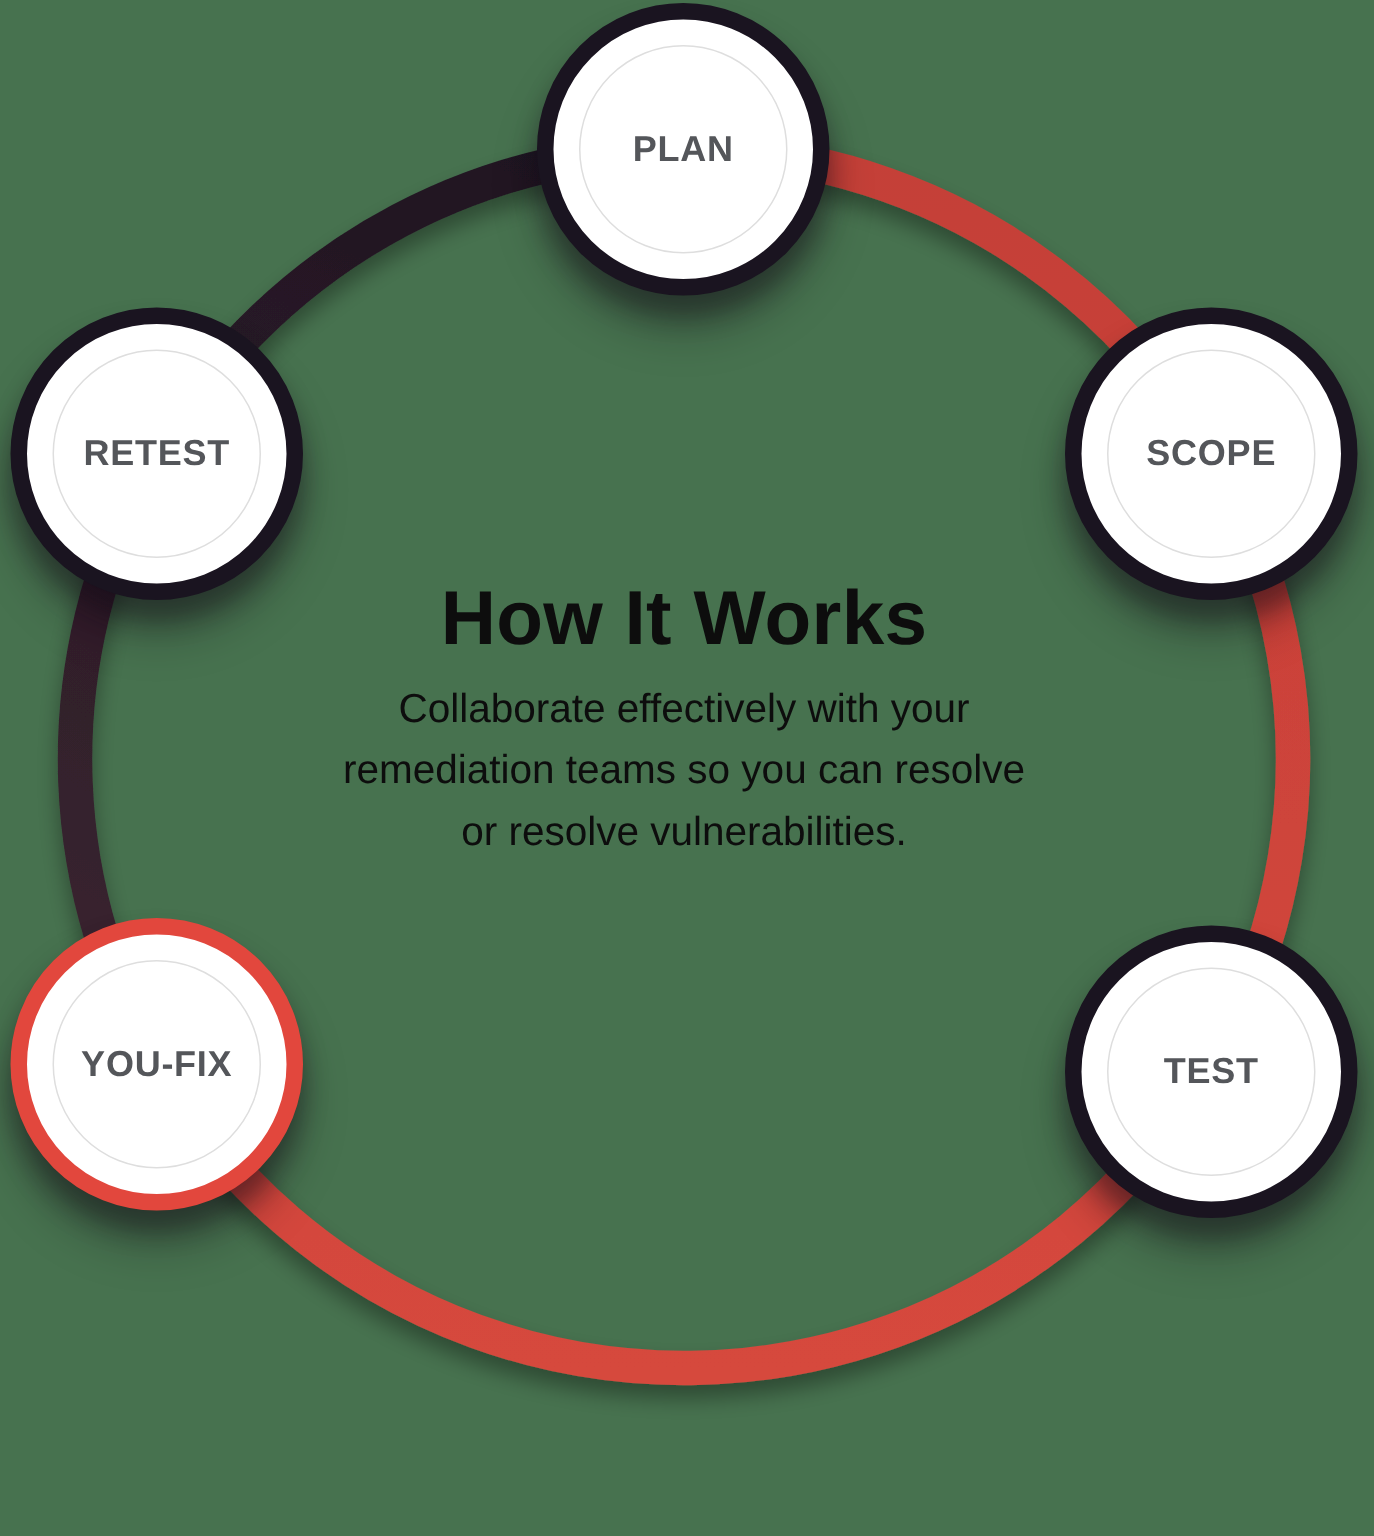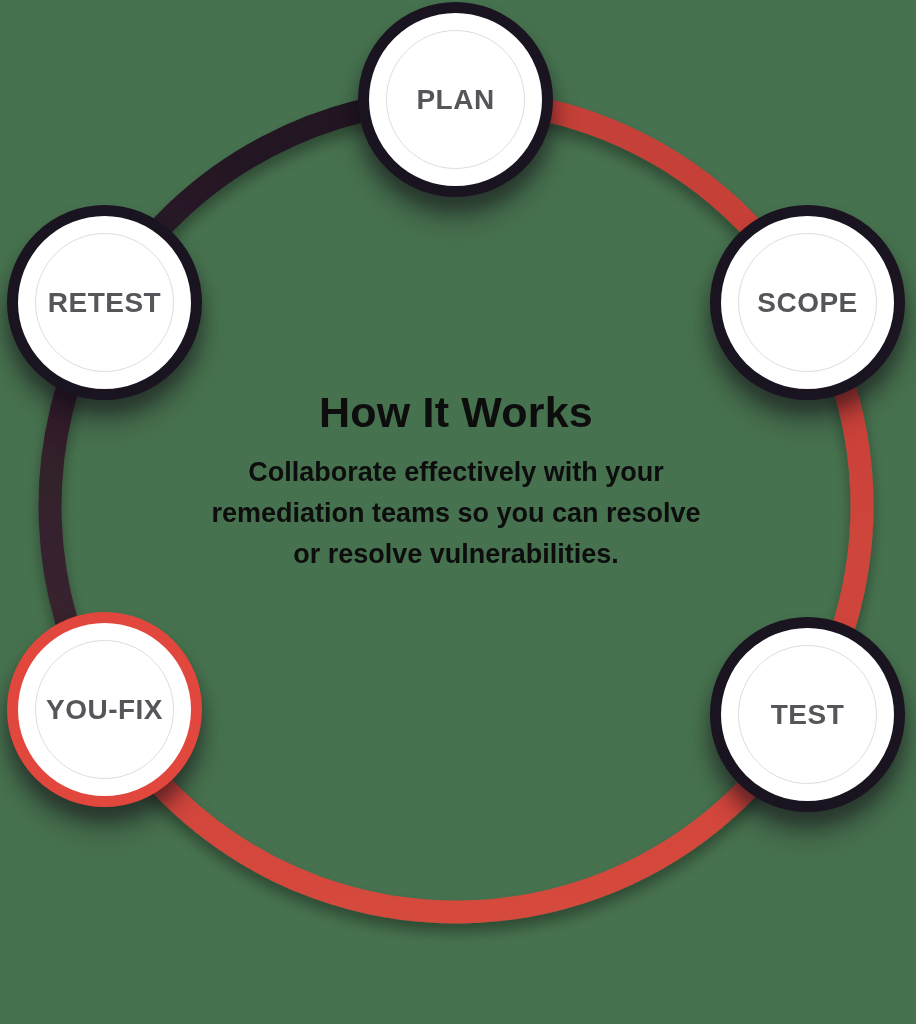--- a/index.html
+++ b/index.html
@@ -42,21 +42,21 @@
     border-color: var(--node-border-red, #e2473d);
   }
   .node-inner-ring {
     position: absolute;
     inset: 17px;
     border: 1.5px solid var(--inner-circle, #dedede);
     border-radius: 50%;
     pointer-events: none;
   }
   .node-label {
-    font-size: 28px;
+    font-size: 24px;
     font-weight: bold;
     letter-spacing: 0.5px;
     color: var(--label-color, #54565a);
     z-index: 1;
   }
   .node-plan   { left: 358px; top: 2px;   }
   .node-scope  { left: 710px; top: 205px; }
   .node-test   { left: 710px; top: 617px; }
   .node-report { left: 358px; top: 814px; }
   .node-youfix { left: 7px;   top: 612px; }
@@ -66,30 +66,30 @@
     position: absolute;
     left: 456px;
     top: 386px;
     transform: translateX(-50%);
     width: 600px;
     text-align: center;
     color: var(--text-color, #0d0d0d);
   }
   .center-title {
     margin: 0;
-    font-size: 43px;
+    font-size: 51px;
     line-height: 52px;
     font-weight: bold;
     letter-spacing: 0.2px;
   }
   .center-subtitle {
     margin: 14px 0 0 0;
     font-size: 27px;
     line-height: 41px;
-    font-weight: 700;
+    font-weight: 400;
   }
 </style>
 </head>
 <body>
 
 <div class="stage">
 
   <svg class="ring-svg" width="916" height="1024" viewBox="0 0 916 1024" aria-hidden="true">
     <defs>
       <linearGradient id="gradRed" gradientUnits="userSpaceOnUse" x1="456" y1="100" x2="456" y2="912">

